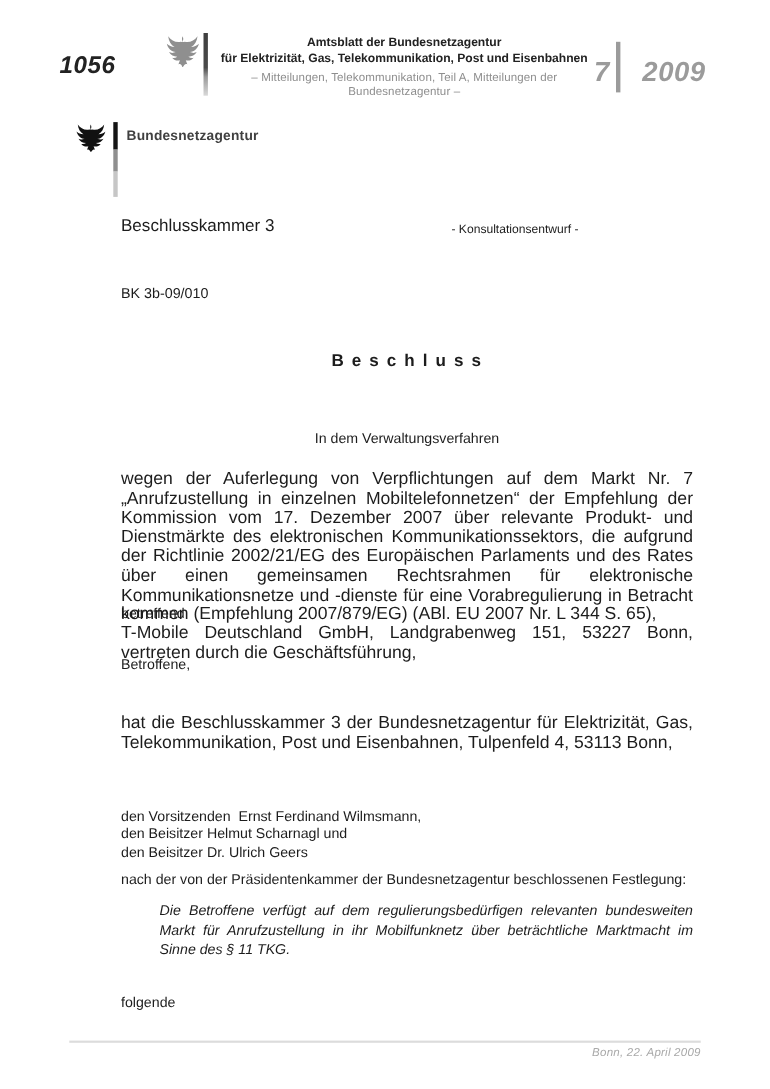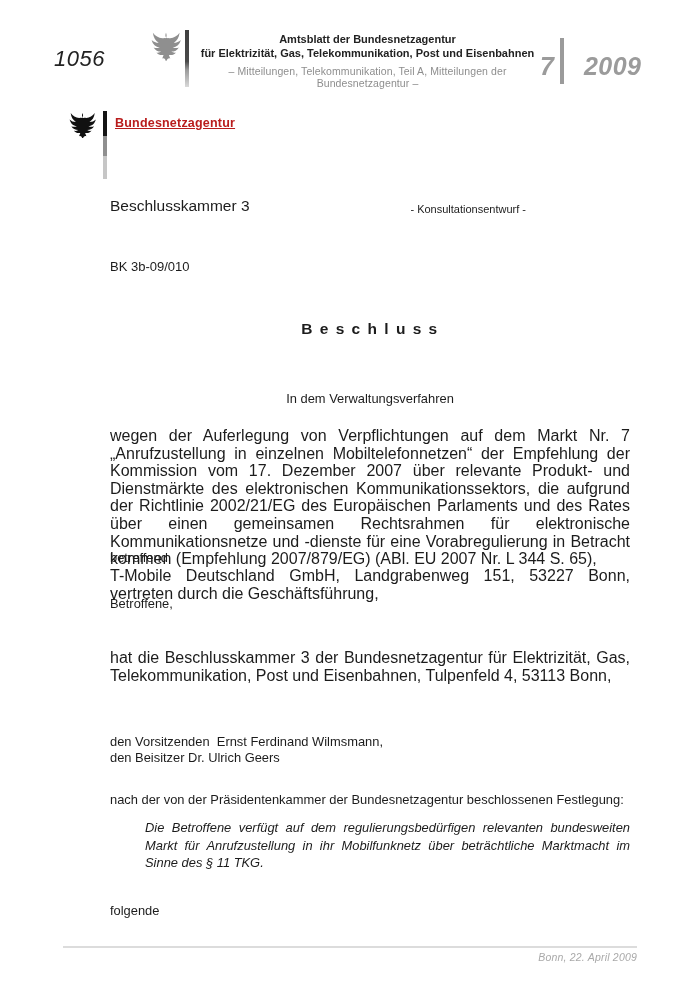--- a/index.html
+++ b/index.html
@@ -9,21 +9,21 @@
     font-family: "Liberation Sans", sans-serif;
     color: #1c1c1c;
     position: relative;
     overflow: hidden;
   }
   .page { position: absolute; inset: 0; background: #fff; }
 
   
   .page-number {
     position: absolute; left: 54px; top: 46px;
-    font-size: 22px; font-weight: normal; font-style: italic;
+    font-size: 22px; font-weight: bold; font-style: italic;
     letter-spacing: 0.5px; color: #222;
   }
   .header-eagle {
     position: absolute; left: 151px; top: 30px;
     width: 30px; height: 31px; color: #8f8f8f;
   }
   .header-eagle svg { width: 100%; height: 100%; fill: currentColor; }
   .header-bar {
     position: absolute; left: 185px; top: 30px;
     width: 4px; height: 57px;
@@ -54,21 +54,21 @@
   .logo { position: absolute; left: 69px; top: 109px; }
   .logo-eagle { position: absolute; left: 0; top: 2px; width: 27px; height: 27px; color: #111; }
   .logo-eagle svg { width: 100%; height: 100%; fill: currentColor; }
   .logo-bar { position: absolute; left: 34px; top: 2px; width: 4px; }
   .logo-bar .seg1 { width: 4px; height: 25px; background: #141414; }
   .logo-bar .seg2 { width: 4px; height: 20px; background: #8f8f8f; }
   .logo-bar .seg3 { width: 4px; height: 23px; background: #c6c6c6; }
   .logo-label {
     position: absolute; left: 46px; top: 7px;
     font-size: 12.5px; font-weight: bold; letter-spacing: 0.2px;
-    color: #b91c1c; white-space: nowrap; text-decoration: underline;
+    color: #404040; white-space: nowrap;
   }
 
   
   .content-abs { position: absolute; left: 110px; width: 520px; }
   .body-text {
     font-size: 16px; line-height: 17.6px; color: #1c1c1c;
     text-align: justify; hyphens: manual; -webkit-hyphens: manual;
   }
   .chamber-row { top: 197px; display: flex; align-items: flex-start; }
   .chamber-label { font-size: 15.5px; color: #1c1c1c; }
@@ -163,20 +163,21 @@
 
   <div class="content-abs body-text para-party">T-Mobile Deutschland GmbH, Landgrabenweg 151, 53227 Bonn, vertreten durch die Geschäfts­führung,</div>
 
   <div class="content-abs party-role">Betroffene,</div>
 
   <div class="content-abs body-text para-body">hat die Beschlusskammer 3 der Bundesnetzagentur für Elektrizität, Gas, Telekommunikation, Post und Eisenbahnen, Tulpenfeld 4, 53113 Bonn,</div>
 
 
   <div class="content-abs members">
     <div class="member">den Vorsitzenden  Ernst Ferdinand Wilmsmann,</div>
+    <div class="member">den Beisitzer Helmut Scharnagl und</div>
     <div class="member">den Beisitzer Dr. Ulrich Geers</div>
   </div>
 
   <div class="content-abs label-line determination-intro">nach der von der Präsidentenkammer der Bundesnetzagentur beschlossenen Festlegung:</div>
 
   <div class="content-abs quote-block">Die Betroffene verfügt auf dem regulierungsbedürfigen relevanten bundesweiten Markt für Anrufzustellung in ihr Mobilfunknetz über beträchtliche Marktmacht im Sinne des § 11 TKG.</div>
 
   <div class="content-abs label-line following">folgende</div>
 
   <div class="footer-rule"></div>

